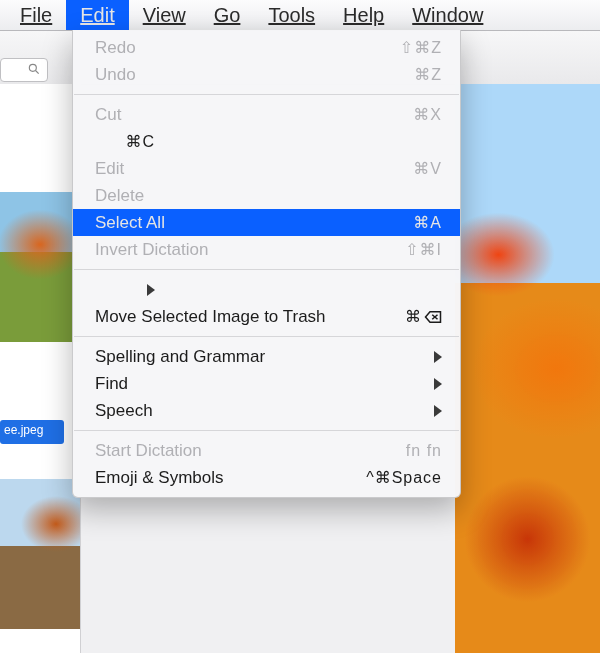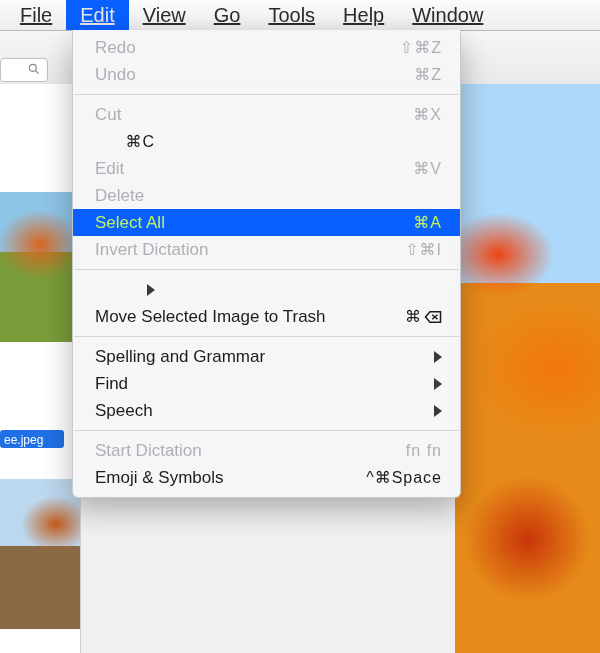--- a/index.html
+++ b/index.html
@@ -55,21 +55,21 @@
   }
   .bg .thumb.t1 { top: 108px; }
   .bg .thumb.t2 {
     top: 395px;
     background:
       radial-gradient(50px 40px at 70% 30%, #c25a1a, transparent 70%),
       linear-gradient(#bcd8ee 0 45%, #8a6a44 45% 100%);
   }
   .bg .file-label {
     position: absolute;
-    left: 0; top: 346px; width: 60px; height: 18px;
+    left: 0; top: 336px; width: 60px; height: 24px;
     background: #1f6fe5;
     color: #fff;
     font-size: 12px;
     line-height: 20px;
     padding-left: 4px;
     border-radius: 3px;
     overflow: hidden;
     white-space: nowrap;
   }
   .bg .search-stub {
@@ -138,21 +138,21 @@
     letter-spacing: 1px;
     text-align: right;
     min-width: 60px;
     display: flex;
     align-items: center;
     justify-content: flex-end;
   }
   .menu .row.disabled { color: #b0b0b4; }
   .menu .row.highlight {
     background: #0a60ff;
-    color: #bef264;
+    color: #e5e5e5;
   }
   .menu .sep {
     height: 1px;
     margin: 6px 1px;
     background: #d6d6d9;
   }
   .menu .row .arrow {
     width: 0; height: 0;
     border-top: 6px solid transparent;
     border-bottom: 6px solid transparent;

